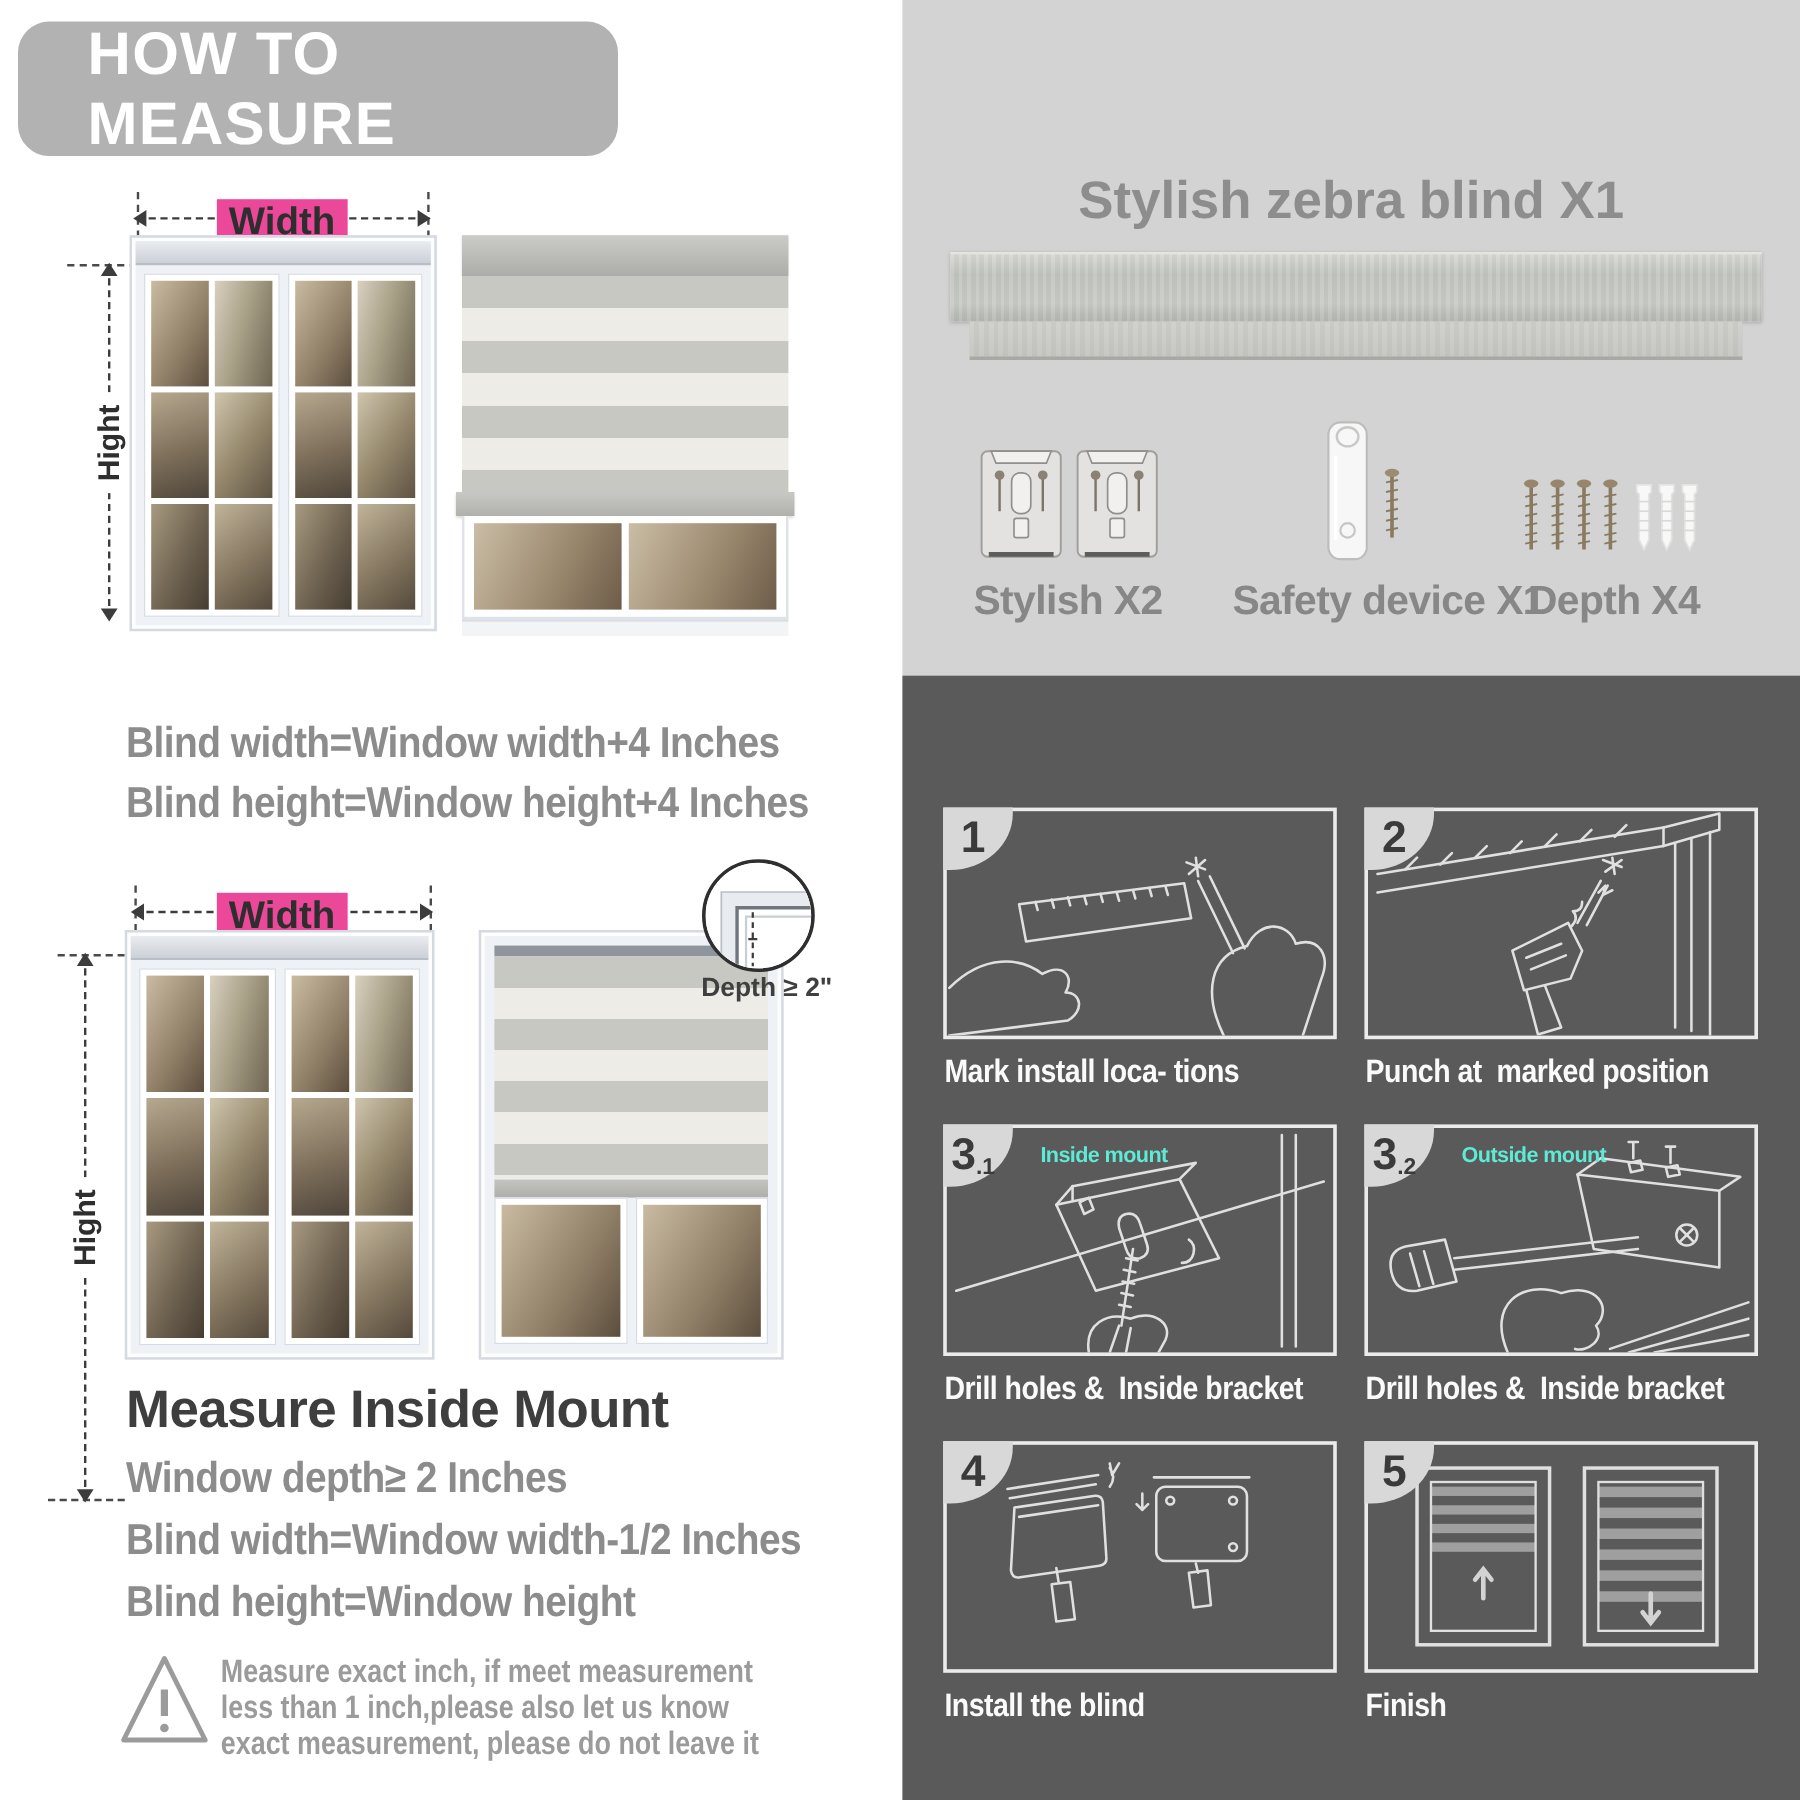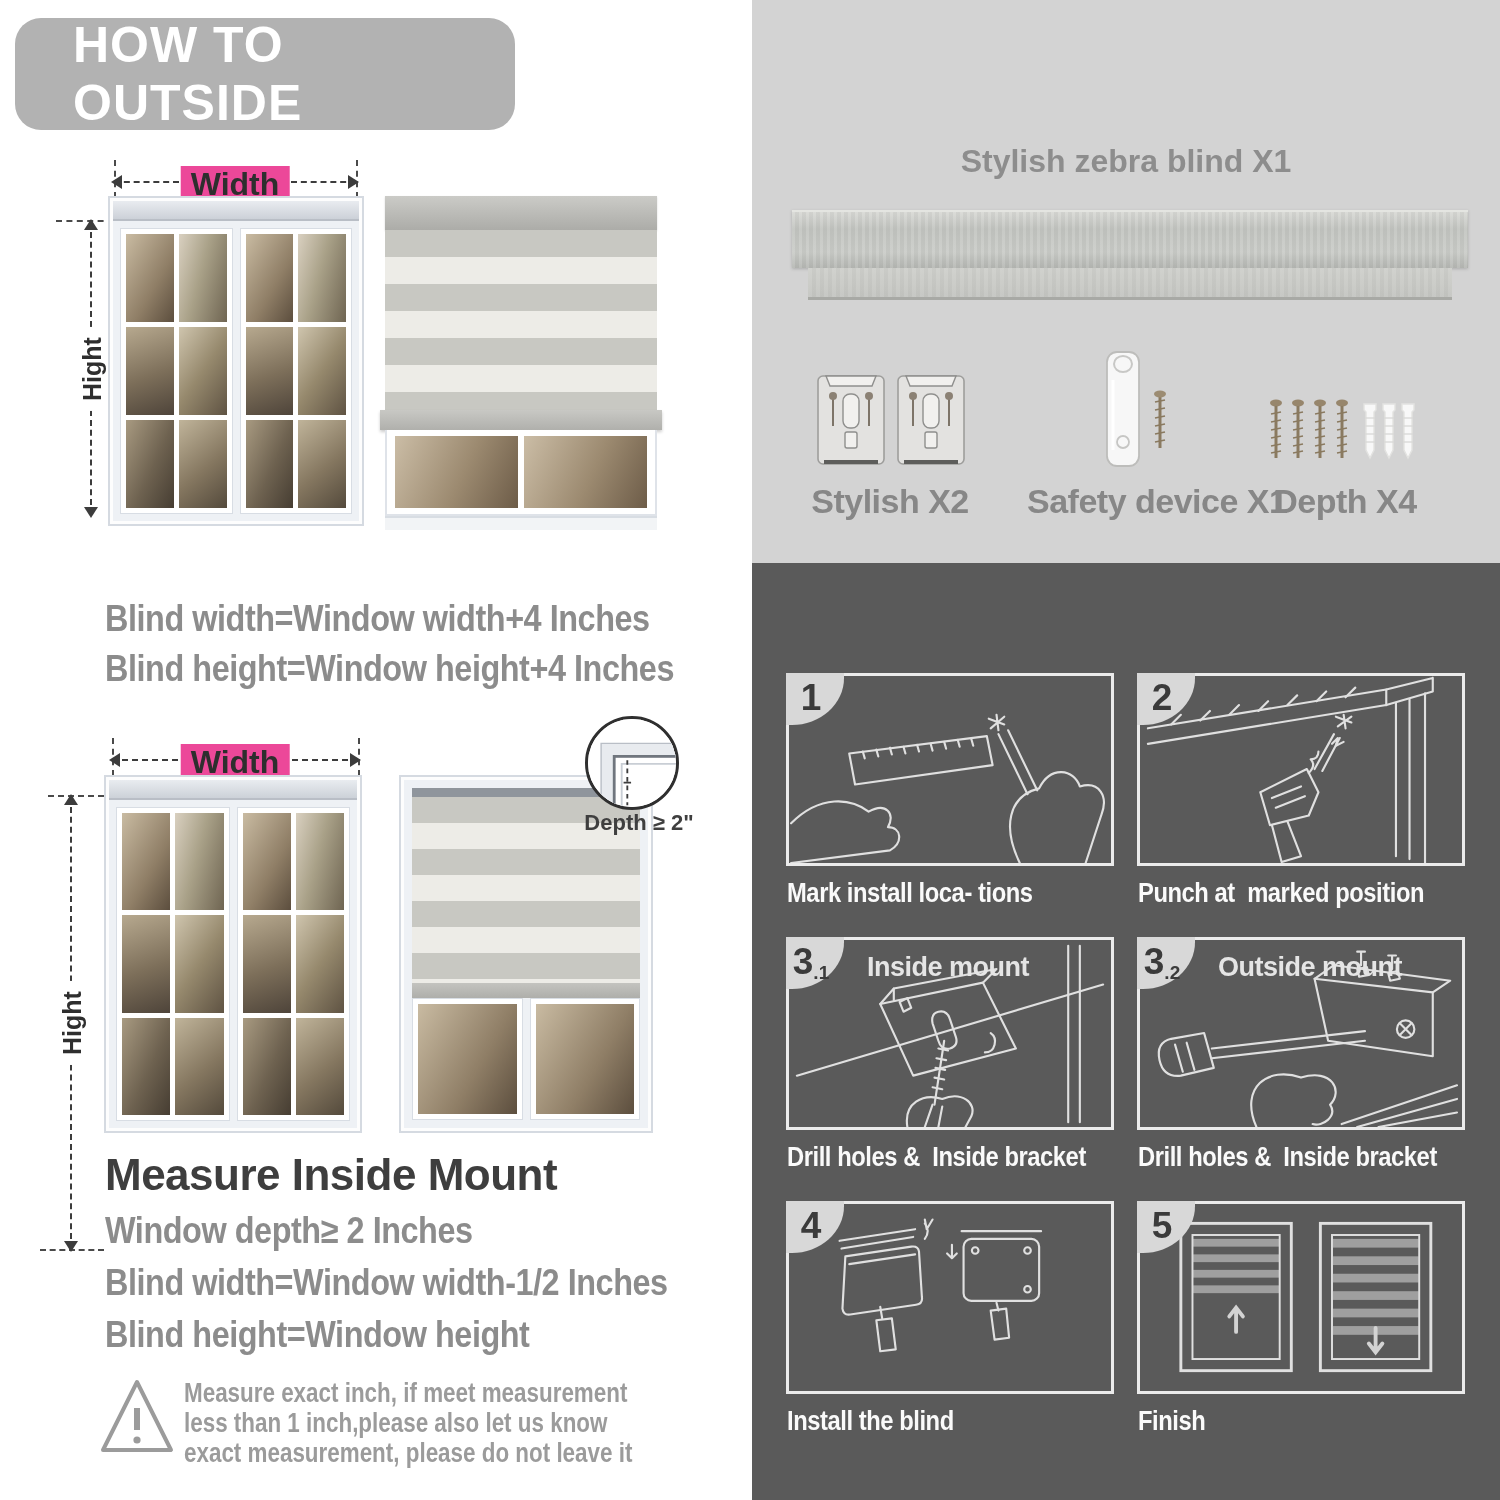--- a/index.html
+++ b/index.html
@@ -14,21 +14,21 @@
               color:#fff;font-size:50px;letter-spacing:1px;padding-left:58px}
   .badge-included{left:752px;top:12px;width:523px;height:75px;background:#fff;border-radius:0 30px 30px 0;
                   color:#cdcdcd;font-size:44px;letter-spacing:1px;padding-left:34px}
   .badge-mount{left:752px;top:575px;width:560px;height:78px;background:#fff;border-radius:0 32px 32px 0;
                color:#464646;font-size:46px;letter-spacing:-0.5px;padding-left:36px}
 
   
   .right-top{left:752px;top:0;width:748px;height:563px;background:#d3d3d3}
   .right-dark{left:752px;top:563px;width:748px;height:937px;background:#5a5a5a}
 
-  .blind-title{left:752px;top:143px;width:748px;text-align:center;font-size:32px;font-weight:bold;color:#8d8d8d}
+  .blind-title{left:752px;top:143px;width:748px;text-align:center;font-size:44px;font-weight:bold;color:#8d8d8d}
 
   .headrail{left:792px;top:210px;width:676px;height:58px;
             background:linear-gradient(180deg,#d8d9d5,#c3c5c1 30%,#caccc8 72%,#b6b8b4);
             border-top:2px solid #e4e5e1;box-shadow:0 1px 3px rgba(0,0,0,.18)}
   .headrail::after{content:"";position:absolute;inset:0;
             background:repeating-linear-gradient(90deg,rgba(255,255,255,.07) 0 3px,rgba(0,0,0,.03) 3px 7px)}
   .headrail-lip{left:808px;top:268px;width:644px;height:32px;
             background:linear-gradient(180deg,#cecfcb,#c4c5c1);border-bottom:3px solid #a8a9a5}
   .headrail-lip::after{content:"";position:absolute;inset:0;
             background:repeating-linear-gradient(90deg,rgba(255,255,255,.06) 0 4px,rgba(0,0,0,.02) 4px 8px)}
@@ -36,21 +36,21 @@
   .hw-label{top:482px;width:200px;text-align:center;font-size:34px;font-weight:bold;color:#878787;
             letter-spacing:-0.5px;white-space:nowrap}
 
   
   .step{position:absolute;width:328px;height:193px;border:3px solid #ebebeb;background:#5a5a5a}
   .step svg{position:absolute;inset:0;width:100%;height:100%}
   .stepnum{position:absolute;left:-3px;top:-3px;width:58px;height:52px;background:#d8d8d8;
            border-radius:0 0 90% 0;color:#3b3b3b;font-weight:bold;font-size:37px;
            display:flex;align-items:flex-start;justify-content:center;padding:2px 10px 0 2px;line-height:46px}
   .stepnum .sub{font-size:19px;line-height:19px;margin-top:24px}
-  .steplabel{position:absolute;left:78px;top:12px;color:#e5e5e5;font-weight:bold;font-size:27px;
+  .steplabel{position:absolute;left:78px;top:12px;color:#5eead4;font-weight:bold;font-size:18px;
              letter-spacing:-0.5px;white-space:pre}
   .caption{position:absolute;color:#fafafa;font-weight:bold;font-size:27px;letter-spacing:-0.5px;
            white-space:pre;transform:scaleX(.88);transform-origin:0 50%}
 
   
   .h-title{position:absolute;font-size:44px;font-weight:bold;color:#3e3e3e;letter-spacing:-0.5px;white-space:nowrap}
   .h-line{position:absolute;font-size:36px;font-weight:bold;color:#8c8c8c;letter-spacing:-0.5px;
           white-space:nowrap;transform:scaleX(.9);transform-origin:0 50%}
   .warn-text{position:absolute;left:184px;top:1378px;width:562px;font-size:27px;line-height:30px;
              font-weight:bold;color:#9b9b9b;transform:scaleX(.83);transform-origin:0 0}
@@ -118,21 +118,21 @@
   .warn-tri{position:absolute;left:96px;top:1374px;width:82px;height:88px}
 
   .ill{stroke:#e0e0e0;fill:none;stroke-width:2.2;stroke-linecap:round;stroke-linejoin:round}
 </style>
 </head>
 <body>
 
 <div class="canvas">
 
   <div class="abs badge badge-left">
-    <span>HOW TO OUTSIDE</span>
+    <span>HOW TO MEASURE</span>
   </div>
 
   <div class="vtick" style="left:114px;top:160px;height:38px"></div>
   <div class="vtick" style="left:356px;top:160px;height:38px"></div>
   <div class="harrow" style="left:114px;top:181px;width:242px">
     <span class="lbl">Width</span>
   </div>
   <div class="htick" style="left:56px;top:220px;width:58px"></div>
   <div class="varrow" style="left:90px;top:222px;height:293px">
     <span class="lbl">Hight</span>

